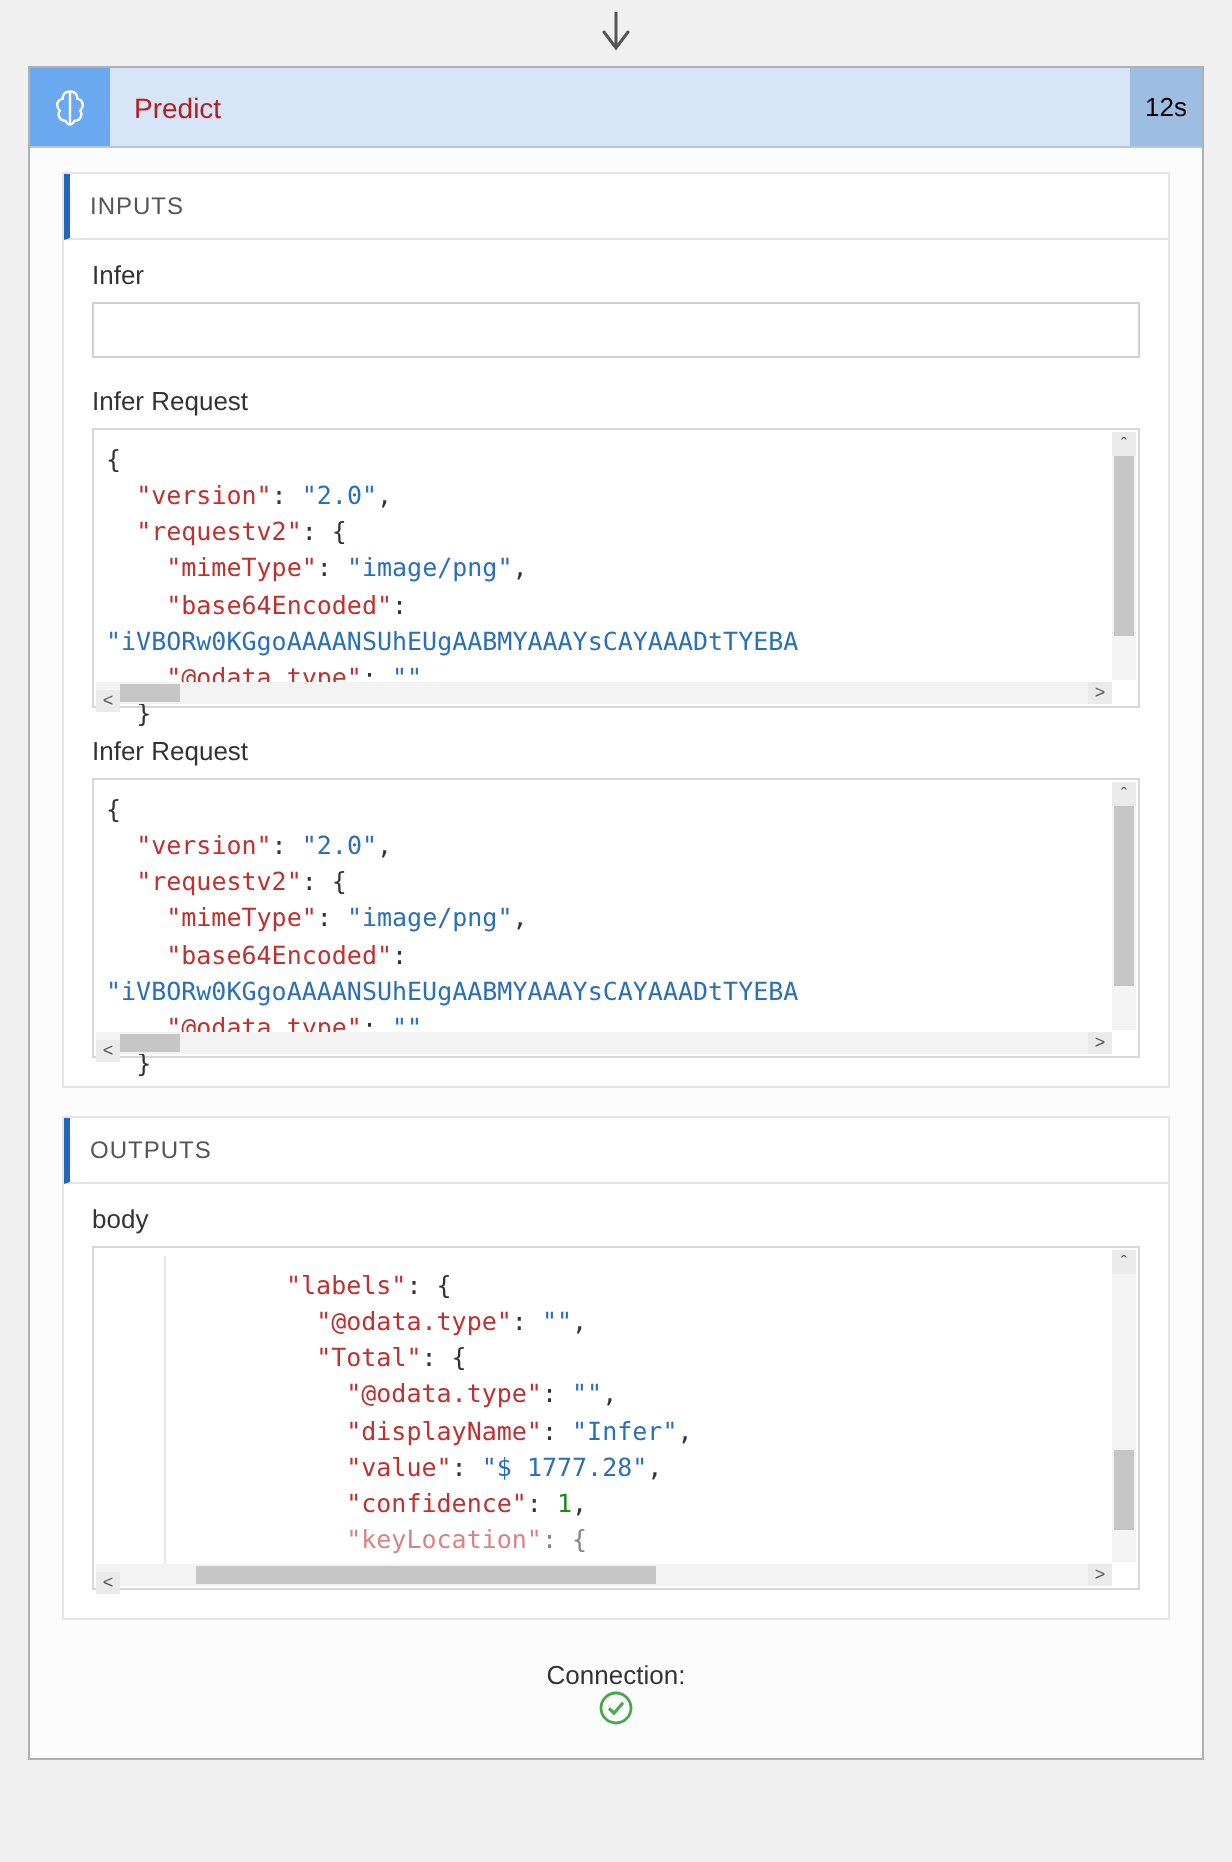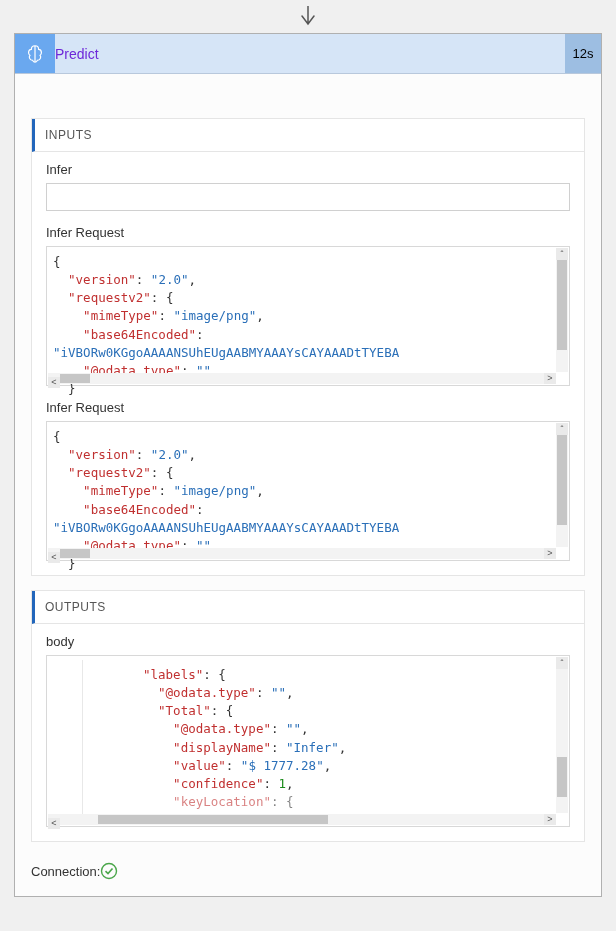--- a/index.html
+++ b/index.html
@@ -30,38 +30,37 @@
       width: 40px;
       background: #6aa8ef;
       display: flex;
       align-items: center;
       justify-content: center;
     }
     .header-icon svg { display:block; }
     .header-title {
       flex: 1;
       background: #d6e5f7;
-      padding-left: 0;
+      padding-left: 12px;
       display: flex;
       align-items: center;
       font-size: 14px;
-      color: #6d28d9;
+      color: #b91c1c;
     }
     .header-badge {
       background: #9dbee2;
       min-width: 36px;
       display: flex;
       align-items: center;
       justify-content: center;
       color: #000000;
       font-size: 13px;
     }
     .card-body {
       padding: 12px 16px 10px 16px;
-      margin-top: 32px;
     }
     .section {
       border: 1px solid #e5e5e5;
       background: #fff;
       margin-bottom: 14px;
     }
     .section-header {
       border-bottom: 1px solid #e5e5e5;
       border-left: 3px solid #2266bb;
       padding: 9px 10px;
@@ -121,22 +120,23 @@
     .vscroll .arrow { height:12px; text-align:center; font-size:9px; color:#555; line-height:12px; background:#eaeaea; }
     .vscroll .thumb { position:absolute; left:1px; right:1px; background:#c6c6c6; }
     .hscroll {
       position: absolute; left:1px; right:13px; bottom:1px; height:11px;
       background: #f3f3f3;
     }
     .hscroll .arrow { width:12px; height:100%; font-size:9px; display:inline-block; color:#555; text-align:center; line-height:11px; background:#eaeaea; }
     .hscroll .arrow.right { float:right; }
     .hscroll .thumb { position:absolute; top:1px; bottom:1px; background:#c6c6c6; }
     .footer-row {
-      display:flex; align-items:center; justify-content:flex-start;
+      display:flex; align-items:center; justify-content:space-between;
       padding: 6px 0 6px 0;
+      flex-direction: column;
     }
     .check-icon svg { display:block; }
   </style>
 </head>
 <body>
 
 <div class="top-arrow">
   <svg width="18" height="20" viewBox="0 0 18 20">
       <path d="M9 0 V16 M3 10 L9 18 L15 10" stroke="#555" stroke-width="1.5" fill="none" stroke-linecap="round"></path>
     </svg>

